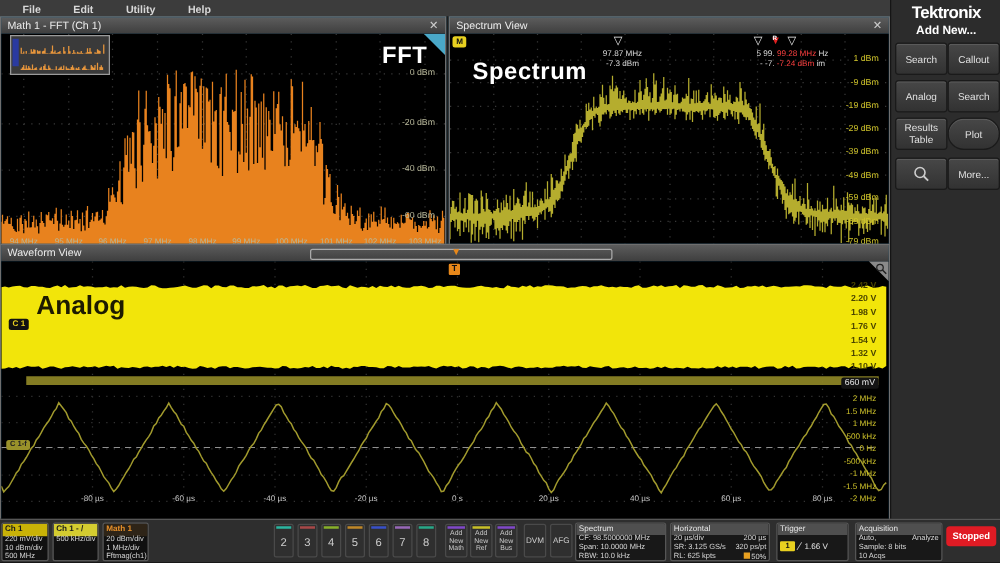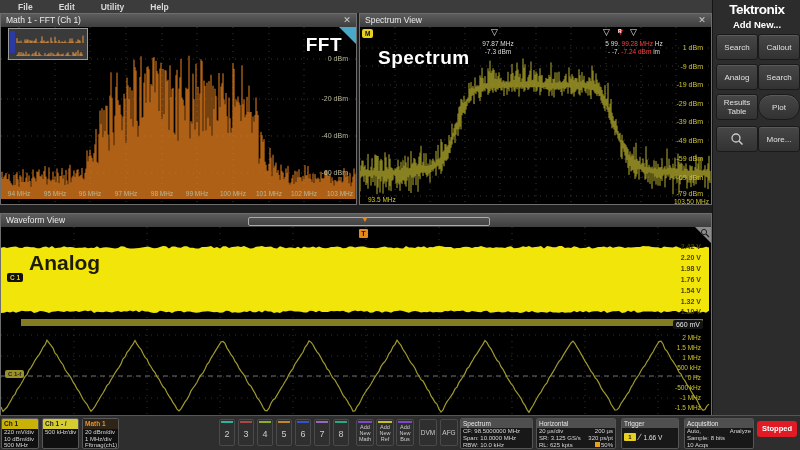--- a/index.html
+++ b/index.html
@@ -150,21 +150,21 @@
     <div class="sbtn" style="left:45px;top:94px;border-radius:13px;">Plot</div>
     <div class="sbtn" style="left:3px;top:126px;">
       <svg width="14" height="14" viewBox="0 0 14 14" style="position:static">
         <circle cx="6" cy="6" r="4" fill="none" stroke="#ccc" stroke-width="1.3"></circle>
         <line x1="9" y1="9" x2="12.5" y2="12.5" stroke="#ccc" stroke-width="1.5"></line>
       </svg>
     </div>
     <div class="sbtn" style="left:45px;top:126px;">More...</div>
   </div>
 
-  <div class="abs panel" style="left:0;top:213px;width:712px;height:234px;">
+  <div class="abs panel" style="left:0;top:195px;width:712px;height:234px;">
     <div class="phead">Waveform View</div>
     <div class="abs" style="left:247px;top:3px;width:240px;height:7px;border:1px solid #aaa;border-radius:2px;"></div>
     <span class="abs" style="left:360px;top:1px;color:#e8881a;font-size:8px;">▼</span>
     <div class="pbody">
       <svg id="wavesvg" width="710" height="196" style="left:0;top:0;">
         <path id="wgrid" stroke="#333" stroke-dasharray="1,5" fill="none" d="M73 0V196M146 0V196M219 0V196M292 0V196M365 0V196M438 0V196M511 0V196M584 0V196M657 0V196M0 108H702M0 129H702M0 150H702M0 171H702M0 192H702"></path>
         <path id="wmid" d="M0 149H702" stroke="#909090" stroke-width="0.8" stroke-dasharray="5,4" fill="none"></path>
         <polyline id="wtri" fill="none" stroke-width="1.2" points="0,179.9 2,184.5 4,182.2 6,180.3 8,176.8 10,173.4 12,169.3 14,167.3 16,162.5 18,160.2 20,157.0 22,153.5 24,149.6 26,147.6 28,143.0 30,140.6 32,137.1 34,133.3 36,130.4 38,127.8 40,124.4 42,120.3 44,117.9 46,113.2 48,115.8 50,118.4 52,121.1 54,126.1 56,128.0 58,132.0 60,135.2 62,137.7 64,142.5 66,145.5 68,147.8 70,150.8 72,154.9 74,157.9 76,161.9 78,164.4 80,168.2 82,172.3 84,174.9 86,177.3 88,181.3 90,184.2 92,182.2 94,179.4 96,175.7 98,172.5 100,169.0 102,166.0 104,162.4 106,158.4 108,156.6 110,152.7 112,149.5 114,146.0 116,142.9 118,140.3 120,136.9 122,131.8 124,129.9 126,125.4 128,123.2 130,119.9 132,117.2 134,113.5 136,117.1 138,120.2 140,122.3 142,126.5 144,130.4 146,132.0 148,136.9 150,139.7 152,143.2 154,145.6 156,149.7 158,152.1 160,156.2 162,159.8 164,161.5 166,165.8 168,169.1 170,171.9 172,175.6 174,178.4 176,182.1 178,184.0 180,181.9 182,178.4 184,174.9 186,172.3 188,168.8 190,163.9 192,161.0 194,158.4 196,155.3 198,151.1 200,147.9 202,145.9 204,142.1 206,137.5 208,135.1 210,131.1 212,128.0 214,124.6 216,121.4 218,118.1 220,115.0 222,114.5 224,116.4 226,121.1 228,124.1 230,127.7 232,130.0 234,134.5 236,136.9 238,141.1 240,144.1 242,146.7 244,149.5 246,154.2 248,157.5 250,159.1 252,162.9 254,166.2 256,170.6 258,172.9 260,176.2 262,180.3 264,183.4 266,183.9 268,181.1 270,176.3 272,172.9 274,171.5 276,168.1 278,164.8 280,161.4 282,158.2 284,154.7 286,151.6 288,147.3 290,144.2 292,141.6 294,137.0 296,134.2 298,131.2 300,127.9 302,125.3 304,120.3 306,118.0 308,113.9 310,115.1 312,117.7 314,121.6 316,124.8 318,127.2 320,130.7 322,134.7 324,137.3 326,141.8 328,143.5 330,147.7 332,151.2 334,153.2 336,156.7 338,160.1 340,164.1 342,168.2 344,170.5 346,173.3 348,177.1 350,180.0 352,184.3 354,183.8 356,179.6 358,177.2 360,173.3 362,169.0 364,165.7 366,162.6 368,160.2 370,157.0 372,153.5 374,149.8 376,147.0 378,144.1 380,139.4 382,136.5 384,134.5 386,131.0 388,126.6 390,124.2 392,119.5 394,117.3 396,113.2 398,115.8 400,118.4 402,122.5 404,125.3 406,128.7 408,132.8 410,135.8 412,138.1 414,141.2 416,146.0 418,149.0 420,152.7 422,154.0 424,157.6 426,161.8 428,164.1 430,168.9 432,171.9 434,175.3 436,177.1 438,182.1 440,185.1 442,182.9 444,178.2 446,174.6 448,172.0 450,169.2 452,166.2 454,161.9 456,160.1 458,155.4 460,152.7 462,149.5 464,146.4 466,141.7 468,139.9 470,136.1 472,132.7 474,129.1 476,126.6 478,123.4 480,120.0 482,117.1 484,113.5 486,115.7 488,119.3 490,121.9 492,125.8 494,129.8 496,133.3 498,135.1 500,139.7 502,142.3 504,146.1 506,150.2 508,153.4 510,156.6 512,158.8 514,163.0 516,165.6 518,168.5 520,171.3 522,175.6 524,178.4 526,182.6 528,185.3 530,181.6 532,178.5 534,174.7 536,171.0 538,167.5 540,165.1 542,161.2 544,158.0 546,155.8 548,151.0 550,148.1 552,144.9 554,141.5 556,137.8 558,134.4 560,132.4 562,128.6 564,125.4 566,122.1 568,119.1 570,116.0 572,114.1 574,116.5 576,120.2 578,123.2 580,126.9 582,130.4 584,134.2 586,137.1 588,140.8 590,144.4 592,146.7 594,150.7 596,152.6 598,156.1 600,160.6 602,163.9 604,166.4 606,169.2 608,172.2 610,177.0 612,180.2 614,183.0 616,182.8 618,180.6 620,176.5 622,173.7 624,170.6 626,167.3 628,165.0 630,160.3 632,157.3 634,153.3 636,150.4 638,147.8 640,143.8 642,140.5 644,138.5 646,134.6 648,131.8 650,127.9 652,125.0 654,121.0 656,117.7 658,114.6 660,114.2 662,117.0 664,122.2 666,124.1 668,127.8 670,131.8 672,134.4 674,137.5 676,140.7 678,145.2 680,147.2 682,151.3 684,153.9 686,157.7 688,160.1 690,164.0 692,167.3 694,170.5 696,173.2 698,177.4 700,181.2 702,183.4 704,182.6 706,178.9 708,177.1" stroke="#a19a2d"></polyline>
         <path id="wband" stroke="none" d="M0 20.8L3 20.1L6 20.9L9 20.2L12 19.7L15 19.5L18 20.8L21 21.0L24 19.8L27 19.7L30 20.3L33 20.3L36 21.2L39 21.3L42 20.1L45 19.4L48 20.8L51 19.0L54 21.2L57 20.7L60 20.5L63 19.2L66 20.3L69 20.0L72 20.2L75 20.9L78 20.7L81 20.7L84 20.2L87 21.2L90 20.7L93 20.9L96 19.2L99 21.2L102 20.4L105 20.2L108 20.4L111 20.9L114 21.4L117 20.9L120 19.2L123 19.4L126 20.9L129 21.5L132 21.5L135 21.2L138 21.0L141 20.6L144 20.0L147 19.4L150 20.4L153 21.2L156 21.1L159 20.1L162 19.1L165 19.3L168 21.5L171 19.4L174 19.4L177 20.6L180 20.7L183 19.3L186 19.3L189 20.7L192 20.8L195 21.4L198 21.4L201 20.0L204 20.1L207 19.7L210 19.0L213 20.9L216 20.1L219 21.5L222 19.3L225 19.3L228 20.9L231 20.0L234 19.8L237 19.3L240 20.0L243 19.0L246 20.2L249 21.4L252 21.3L255 19.8L258 19.5L261 19.0L264 19.9L267 19.8L270 19.4L273 21.0L276 21.5L279 19.2L282 20.2L285 21.2L288 20.4L291 20.6L294 21.2L297 19.7L300 21.4L303 19.5L306 20.4L309 20.5L312 19.4L315 20.7L318 19.6L321 20.8L324 21.2L327 21.1L330 19.9L333 20.0L336 19.6L339 20.1L342 21.3L345 21.1L348 19.5L351 19.5L354 20.6L357 19.7L360 19.6L363 19.6L366 20.6L369 21.0L372 21.1L375 21.2L378 20.8L381 20.0L384 19.6L387 20.4L390 20.5L393 21.2L396 20.5L399 21.3L402 21.5L405 19.1L408 20.4L411 20.5L414 21.1L417 19.6L420 20.3L423 19.2L426 20.9L429 20.0L432 20.3L435 19.2L438 19.1L441 19.3L444 19.9L447 20.0L450 20.1L453 21.4L456 21.0L459 21.0L462 20.1L465 19.7L468 19.9L471 20.9L474 20.0L477 20.0L480 19.1L483 20.1L486 20.8L489 20.3L492 20.9L495 20.2L498 20.5L501 20.5L504 21.1L507 19.8L510 19.2L513 21.2L516 21.1L519 20.4L522 19.3L525 20.1L528 19.1L531 20.6L534 19.9L537 19.7L540 19.0L543 21.4L546 19.1L549 19.5L552 20.3L555 20.3L558 19.1L561 19.0L564 21.0L567 20.6L570 20.9L573 19.2L576 19.9L579 21.2L582 21.0L585 20.7L588 19.5L591 21.4L594 21.1L597 20.0L600 20.1L603 19.6L606 20.4L609 19.3L612 20.7L615 20.1L618 19.6L621 20.1L624 21.0L627 20.3L630 20.4L633 20.2L636 20.0L639 20.1L642 19.1L645 19.2L648 19.3L651 20.1L654 20.2L657 20.3L660 21.3L663 19.4L666 20.1L669 20.3L672 20.4L675 19.3L678 20.4L681 21.2L684 20.9L687 20.4L690 19.9L693 19.4L696 20.6L699 21.1L702 20.8L705 19.8L708 20.4L708 83.8L705 85.7L702 84.8L699 85.8L696 83.9L693 84.6L690 85.6L687 85.4L684 84.8L681 83.6L678 85.6L675 83.9L672 83.9L669 84.8L666 85.0L663 84.2L660 85.9L657 84.2L654 85.0L651 84.4L648 84.4L645 84.4L642 84.5L639 85.5L636 85.7L633 83.5L630 84.9L627 83.8L624 85.6L621 86.0L618 84.1L615 84.2L612 84.3L609 84.9L606 85.9L603 83.8L600 85.2L597 84.3L594 84.3L591 84.4L588 85.4L585 84.1L582 85.2L579 83.9L576 85.2L573 83.9L570 85.6L567 85.6L564 85.8L561 85.0L558 85.8L555 85.6L552 85.5L549 84.4L546 85.7L543 85.3L540 85.1L537 85.8L534 85.3L531 84.1L528 85.3L525 84.3L522 85.6L519 86.0L516 85.1L513 85.3L510 85.3L507 84.2L504 85.2L501 85.5L498 84.7L495 84.9L492 85.5L489 85.8L486 83.7L483 84.1L480 85.3L477 85.0L474 84.6L471 84.0L468 85.3L465 85.1L462 83.6L459 84.1L456 84.0L453 84.4L450 83.5L447 84.2L444 84.1L441 85.2L438 85.2L435 85.0L432 85.6L429 84.5L426 85.2L423 85.1L420 85.6L417 84.6L414 84.1L411 84.5L408 85.8L405 84.9L402 83.9L399 83.6L396 83.9L393 84.2L390 85.8L387 84.7L384 84.5L381 85.8L378 84.2L375 83.9L372 85.4L369 85.8L366 83.9L363 84.8L360 83.8L357 84.2L354 83.6L351 84.3L348 85.8L345 85.0L342 83.8L339 84.3L336 84.1L333 84.3L330 84.1L327 84.9L324 84.9L321 84.9L318 83.7L315 85.2L312 84.0L309 83.8L306 85.5L303 85.6L300 84.7L297 84.6L294 84.5L291 83.8L288 83.8L285 84.6L282 84.3L279 86.0L276 85.2L273 85.9L270 84.5L267 84.6L264 83.5L261 85.5L258 84.1L255 85.3L252 85.3L249 83.8L246 85.0L243 84.6L240 85.4L237 85.7L234 85.3L231 85.8L228 83.9L225 83.8L222 85.5L219 85.8L216 85.1L213 85.2L210 84.8L207 84.3L204 84.6L201 84.8L198 85.5L195 85.8L192 85.2L189 84.6L186 84.5L183 85.5L180 84.0L177 83.9L174 84.4L171 86.0L168 84.7L165 85.3L162 84.3L159 83.8L156 85.8L153 85.9L150 85.4L147 84.4L144 84.5L141 83.6L138 85.2L135 83.6L132 84.5L129 83.5L126 84.4L123 84.3L120 85.0L117 84.1L114 84.4L111 85.6L108 85.0L105 84.6L102 85.3L99 85.1L96 84.7L93 85.9L90 83.6L87 84.2L84 83.6L81 84.3L78 85.1L75 83.9L72 84.6L69 84.8L66 83.9L63 85.1L60 84.5L57 84.0L54 84.5L51 84.8L48 86.0L45 85.1L42 84.2L39 84.1L36 85.2L33 86.0L30 83.9L27 84.3L24 84.3L21 83.8L18 84.8L15 85.8L12 84.6L9 85.6L6 84.8L3 85.8L0 85.9Z" fill="#f2e50a"></path>
         <text id="t880" x="700" y="97" text-anchor="end" font-size="7" fill="#8a8430">880 mV</text>

